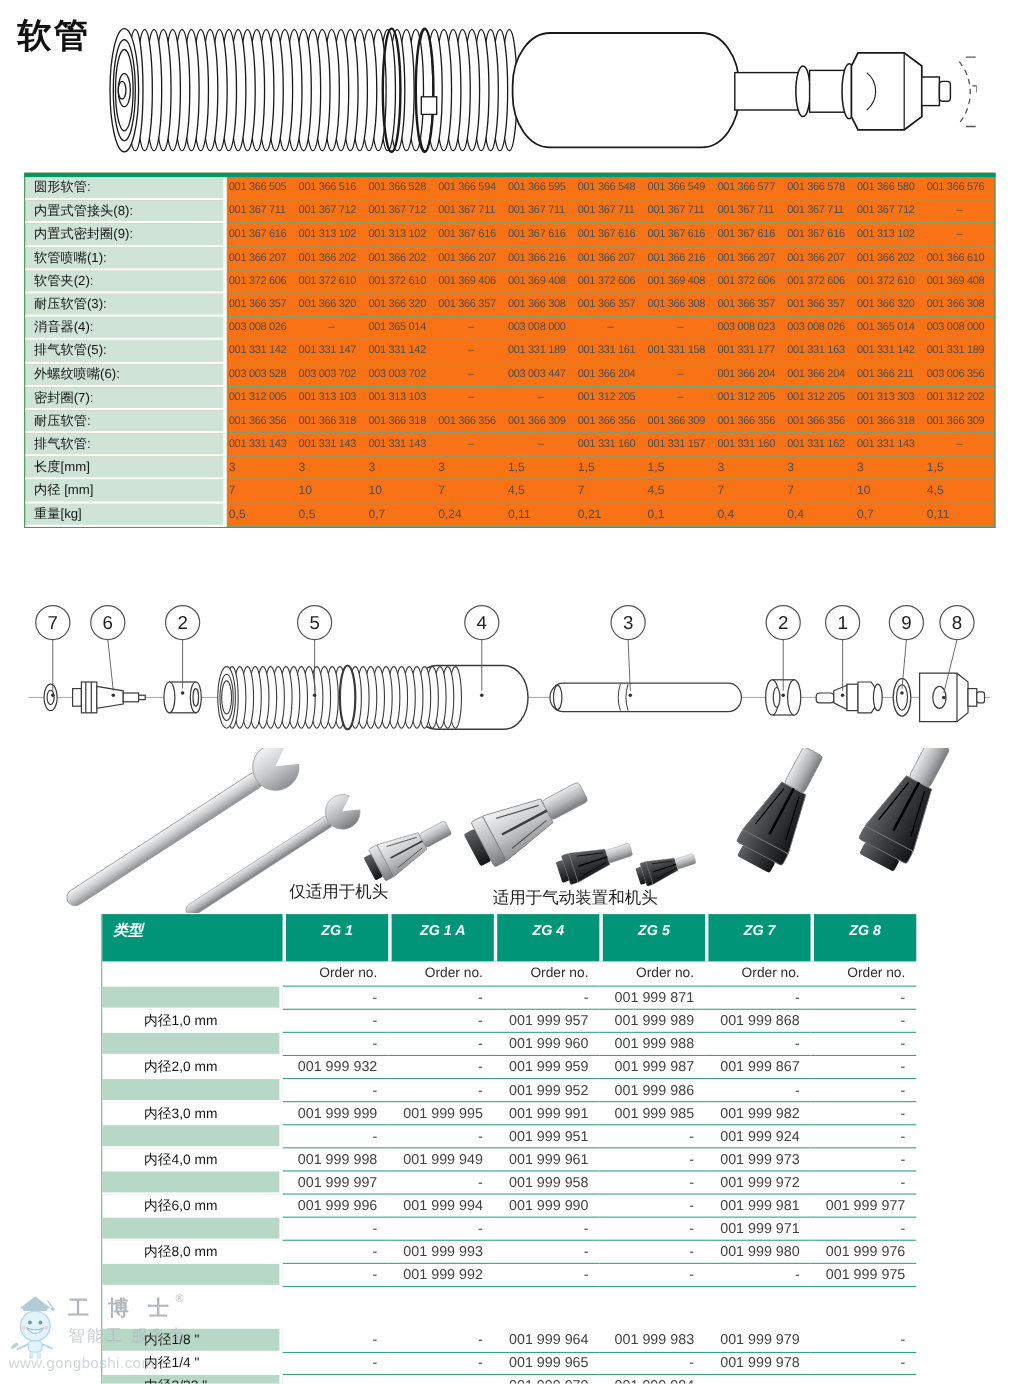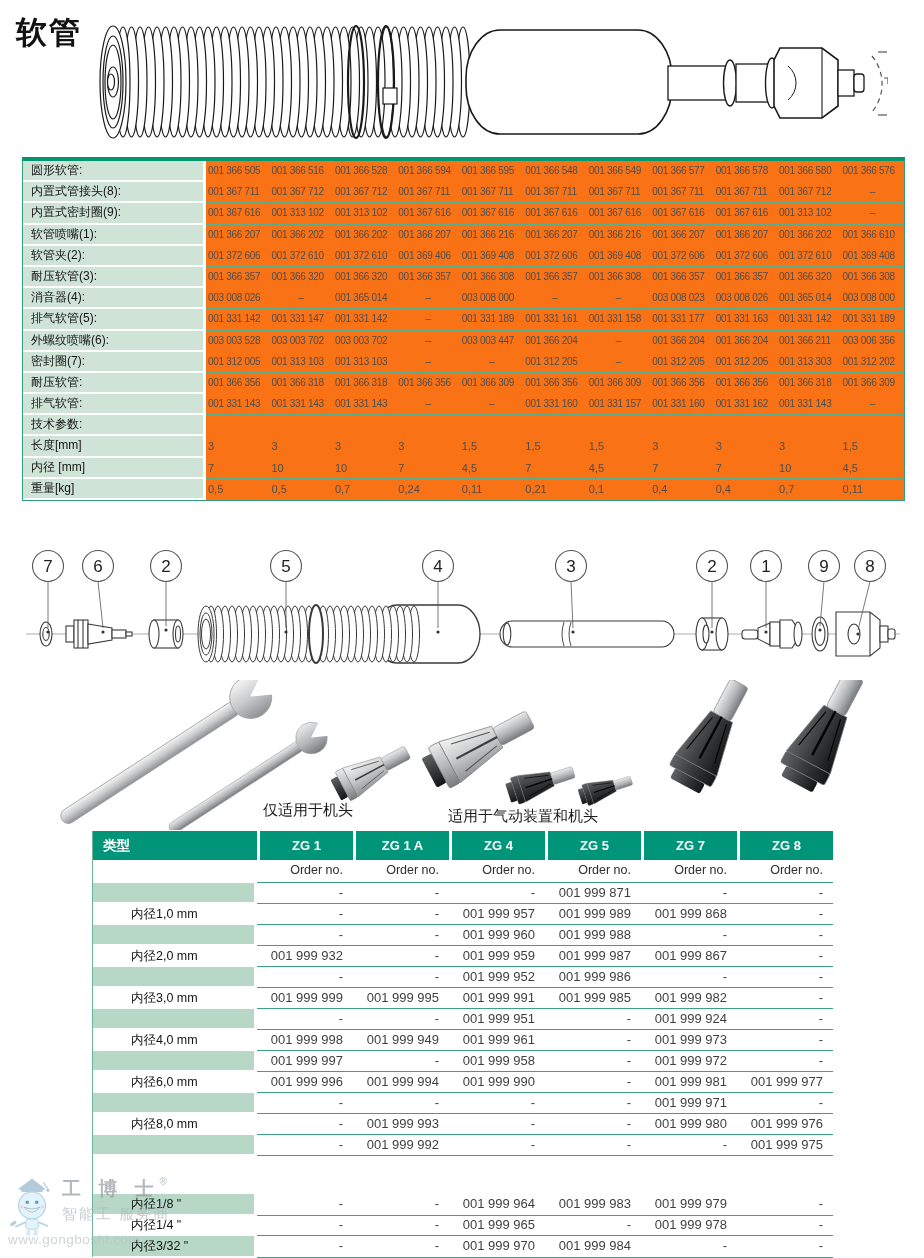--- a/index.html
+++ b/index.html
@@ -27,21 +27,21 @@
   #exploded-svg{position:absolute;left:18px;top:542px;}
 
   
   #tools-svg{position:absolute;left:40px;top:680px;}
   .cap{position:absolute;font-size:15px;color:#1c1c1c;}
   .cap-left{left:263px;top:801px;}
   .cap-right{left:448px;top:807px;}
 
   
   .t2{position:absolute;left:92px;top:831px;width:741px;border-left:1px solid #6cb597;box-sizing:border-box;background:transparent;}
-  .t2hdr{display:grid;grid-template-columns:164px repeat(6,1fr);height:29px;}
+  .t2hdr{display:grid;grid-template-columns:164px repeat(6,1fr);height:43px;font-style:italic;}
   .t2hcell{background:#009579;color:#fff;font-size:13px;font-weight:bold;text-align:center;line-height:29px;border-left:3px solid #fff;box-sizing:border-box;white-space:nowrap;}
   .t2hcell.first{border-left:none;text-align:left;padding-left:10px;font-size:13.5px;}
   .t2row{display:grid;grid-template-columns:164px repeat(6,1fr);height:21px;}
   .t2row.spacer{height:38px;}
   .t2row.order{height:23px;}
   .t2lbl{font-size:12.5px;color:#141414;line-height:20px;padding-left:38px;white-space:nowrap;box-sizing:border-box;display:flex;}
   .t2lbl .sz{min-width:0;}
   .t2row .shaded{background:#b7d8c7;border-right:3px solid #fff;border-bottom:2px solid #fff;box-sizing:border-box;}
   .t2cell{font-size:13px;color:#3f3f3f;text-align:right;padding-right:10px;line-height:20px;border-bottom:1px solid #3aa183;white-space:nowrap;}
   .t2cell.nosep{border-bottom:none;}
@@ -303,24 +303,20 @@
         <div class="t1cell dash">–</div>
         <div class="t1cell dash">–</div>
         <div class="t1cell">001 331 160</div>
         <div class="t1cell">001 331 157</div>
         <div class="t1cell">001 331 160</div>
         <div class="t1cell">001 331 162</div>
         <div class="t1cell">001 331 143</div>
         <div class="t1cell dash">–</div>
       </div>
       <div class="t1row">
-        <div class="t1lbl">技术参数:</div>
-        <div class="t1span"></div>
-      </div>
-      <div class="t1row">
         <div class="t1lbl">长度[mm]</div>
         <div class="t1cell tech">3</div>
         <div class="t1cell tech">3</div>
         <div class="t1cell tech">3</div>
         <div class="t1cell tech">3</div>
         <div class="t1cell tech">1,5</div>
         <div class="t1cell tech">1,5</div>
         <div class="t1cell tech">1,5</div>
         <div class="t1cell tech">3</div>
         <div class="t1cell tech">3</div>

